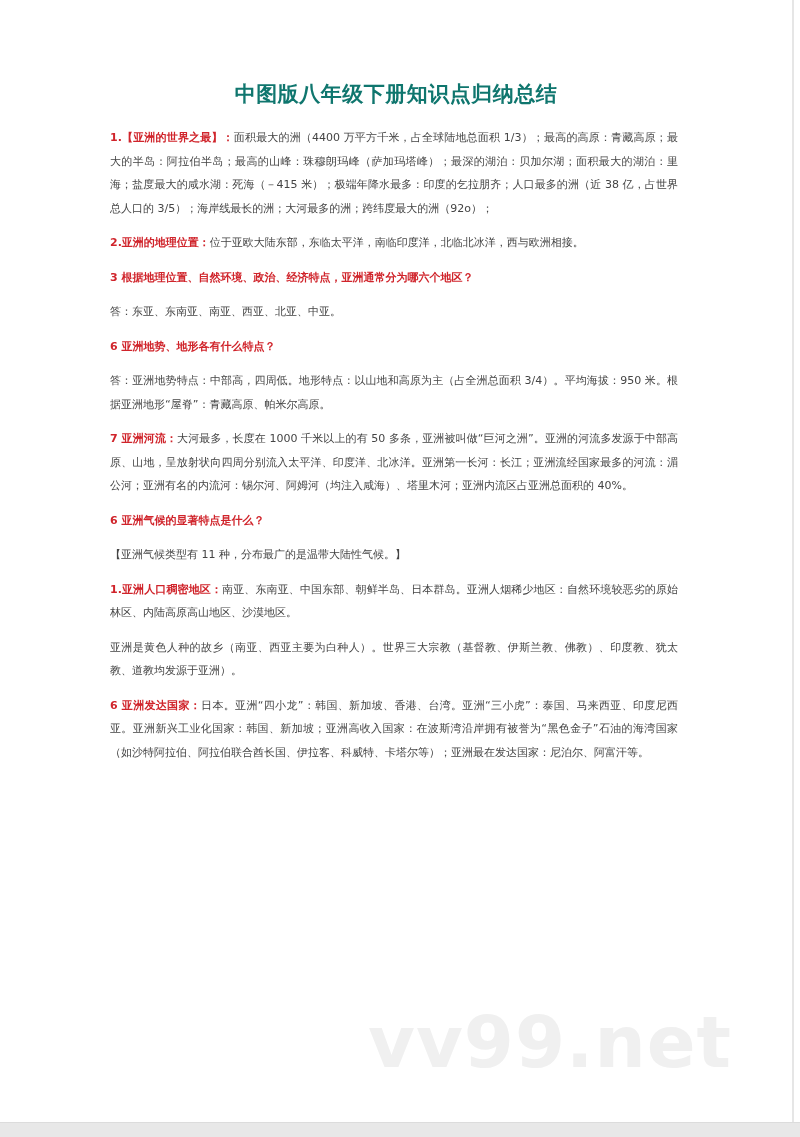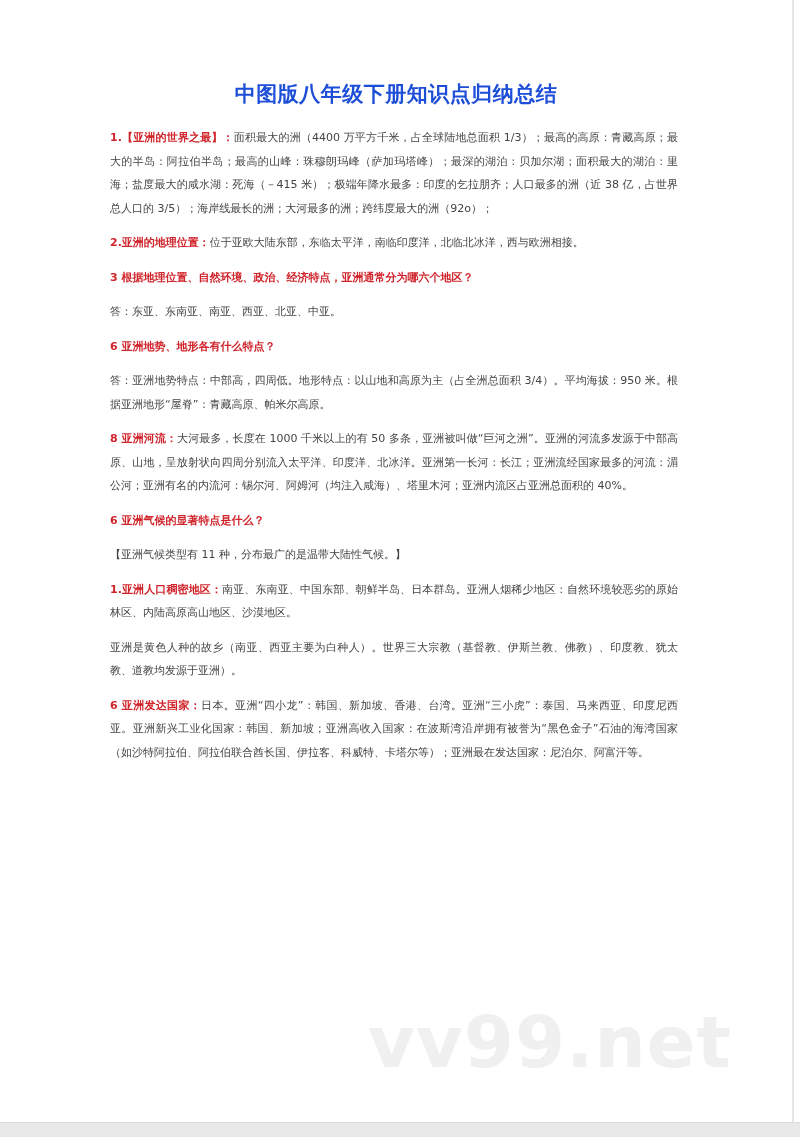--- a/index.html
+++ b/index.html
@@ -10,21 +10,21 @@
   .page {
     position: absolute; left: 0; top: 0; width: 792px; height: 1122px;
     background: #ffffff; border-right: 2px solid #e6e6e6;
   }
   .bottom-band {
     position: absolute; left: 0; top: 1122px; width: 800px; height: 15px;
     background: #e8e8e8; border-top: 1px solid #dcdcdc;
   }
   .title {
     position: absolute; top: 80px; left: 0; width: 792px; text-align: center;
-    font-size: 21px; font-weight: bold; color: #1d4ed8; letter-spacing: 0.5px;
+    font-size: 21px; font-weight: bold; color: #0f766e; letter-spacing: 0.5px;
   }
   .content {
     position: absolute; left: 110px; top: 126px; width: 568px;
     font-size: 11px; line-height: 23.5px; color: #444;
   }
   .para { margin: 0 0 11px 0; text-align: justify; }
   .hd { color: #d0242b; font-weight: bold; }
   .q { color: #d0242b; font-weight: bold; margin: 10px 0 11px 0; }
   .watermark {
     position: absolute; left: 368px; top: 1000px; font-size: 72px; font-weight: bold;
@@ -46,21 +46,21 @@
       <span class="hd">2.亚洲的地理位置：</span><span>位于亚欧大陆东部，东临太平洋，南临印度洋，北临北冰洋，西与欧洲相接。</span>
     </p>
 
     <p class="q">3 根据地理位置、自然环境、政治、经济特点，亚洲通常分为哪六个地区？</p>
     <p class="para">答：东亚、东南亚、南亚、西亚、北亚、中亚。</p>
 
     <p class="q">6 亚洲地势、地形各有什么特点？</p>
     <p class="para">答：亚洲地势特点：中部高，四周低。地形特点：以山地和高原为主（占全洲总面积 3/4）。平均海拔：950 米。根据亚洲地形“屋脊”：青藏高原、帕米尔高原。</p>
 
     <p class="para">
-      <span class="hd">8 亚洲河流：</span><span>大河最多，长度在 1000 千米以上的有 50 多条，亚洲被叫做“巨河之洲”。亚洲的河流多发源于中部高原、山地，呈放射状向四周分别流入太平洋、印度洋、北冰洋。亚洲第一长河：长江；亚洲流经国家最多的河流：湄公河；亚洲有名的内流河：锡尔河、阿姆河（均注入咸海）、塔里木河；亚洲内流区占亚洲总面积的 40%。</span>
+      <span class="hd">7 亚洲河流：</span><span>大河最多，长度在 1000 千米以上的有 50 多条，亚洲被叫做“巨河之洲”。亚洲的河流多发源于中部高原、山地，呈放射状向四周分别流入太平洋、印度洋、北冰洋。亚洲第一长河：长江；亚洲流经国家最多的河流：湄公河；亚洲有名的内流河：锡尔河、阿姆河（均注入咸海）、塔里木河；亚洲内流区占亚洲总面积的 40%。</span>
     </p>
 
     <p class="q">6 亚洲气候的显著特点是什么？</p>
     <p class="para">【亚洲气候类型有 11 种，分布最广的是温带大陆性气候。】</p>
 
     <p class="para">
       <span class="hd">1.亚洲人口稠密地区：</span><span>南亚、东南亚、中国东部、朝鲜半岛、日本群岛。亚洲人烟稀少地区：自然环境较恶劣的原始林区、内陆高原高山地区、沙漠地区。</span>
     </p>
     <p class="para">亚洲是黄色人种的故乡（南亚、西亚主要为白种人）。世界三大宗教（基督教、伊斯兰教、佛教）、印度教、犹太教、道教均发源于亚洲）。</p>
 

